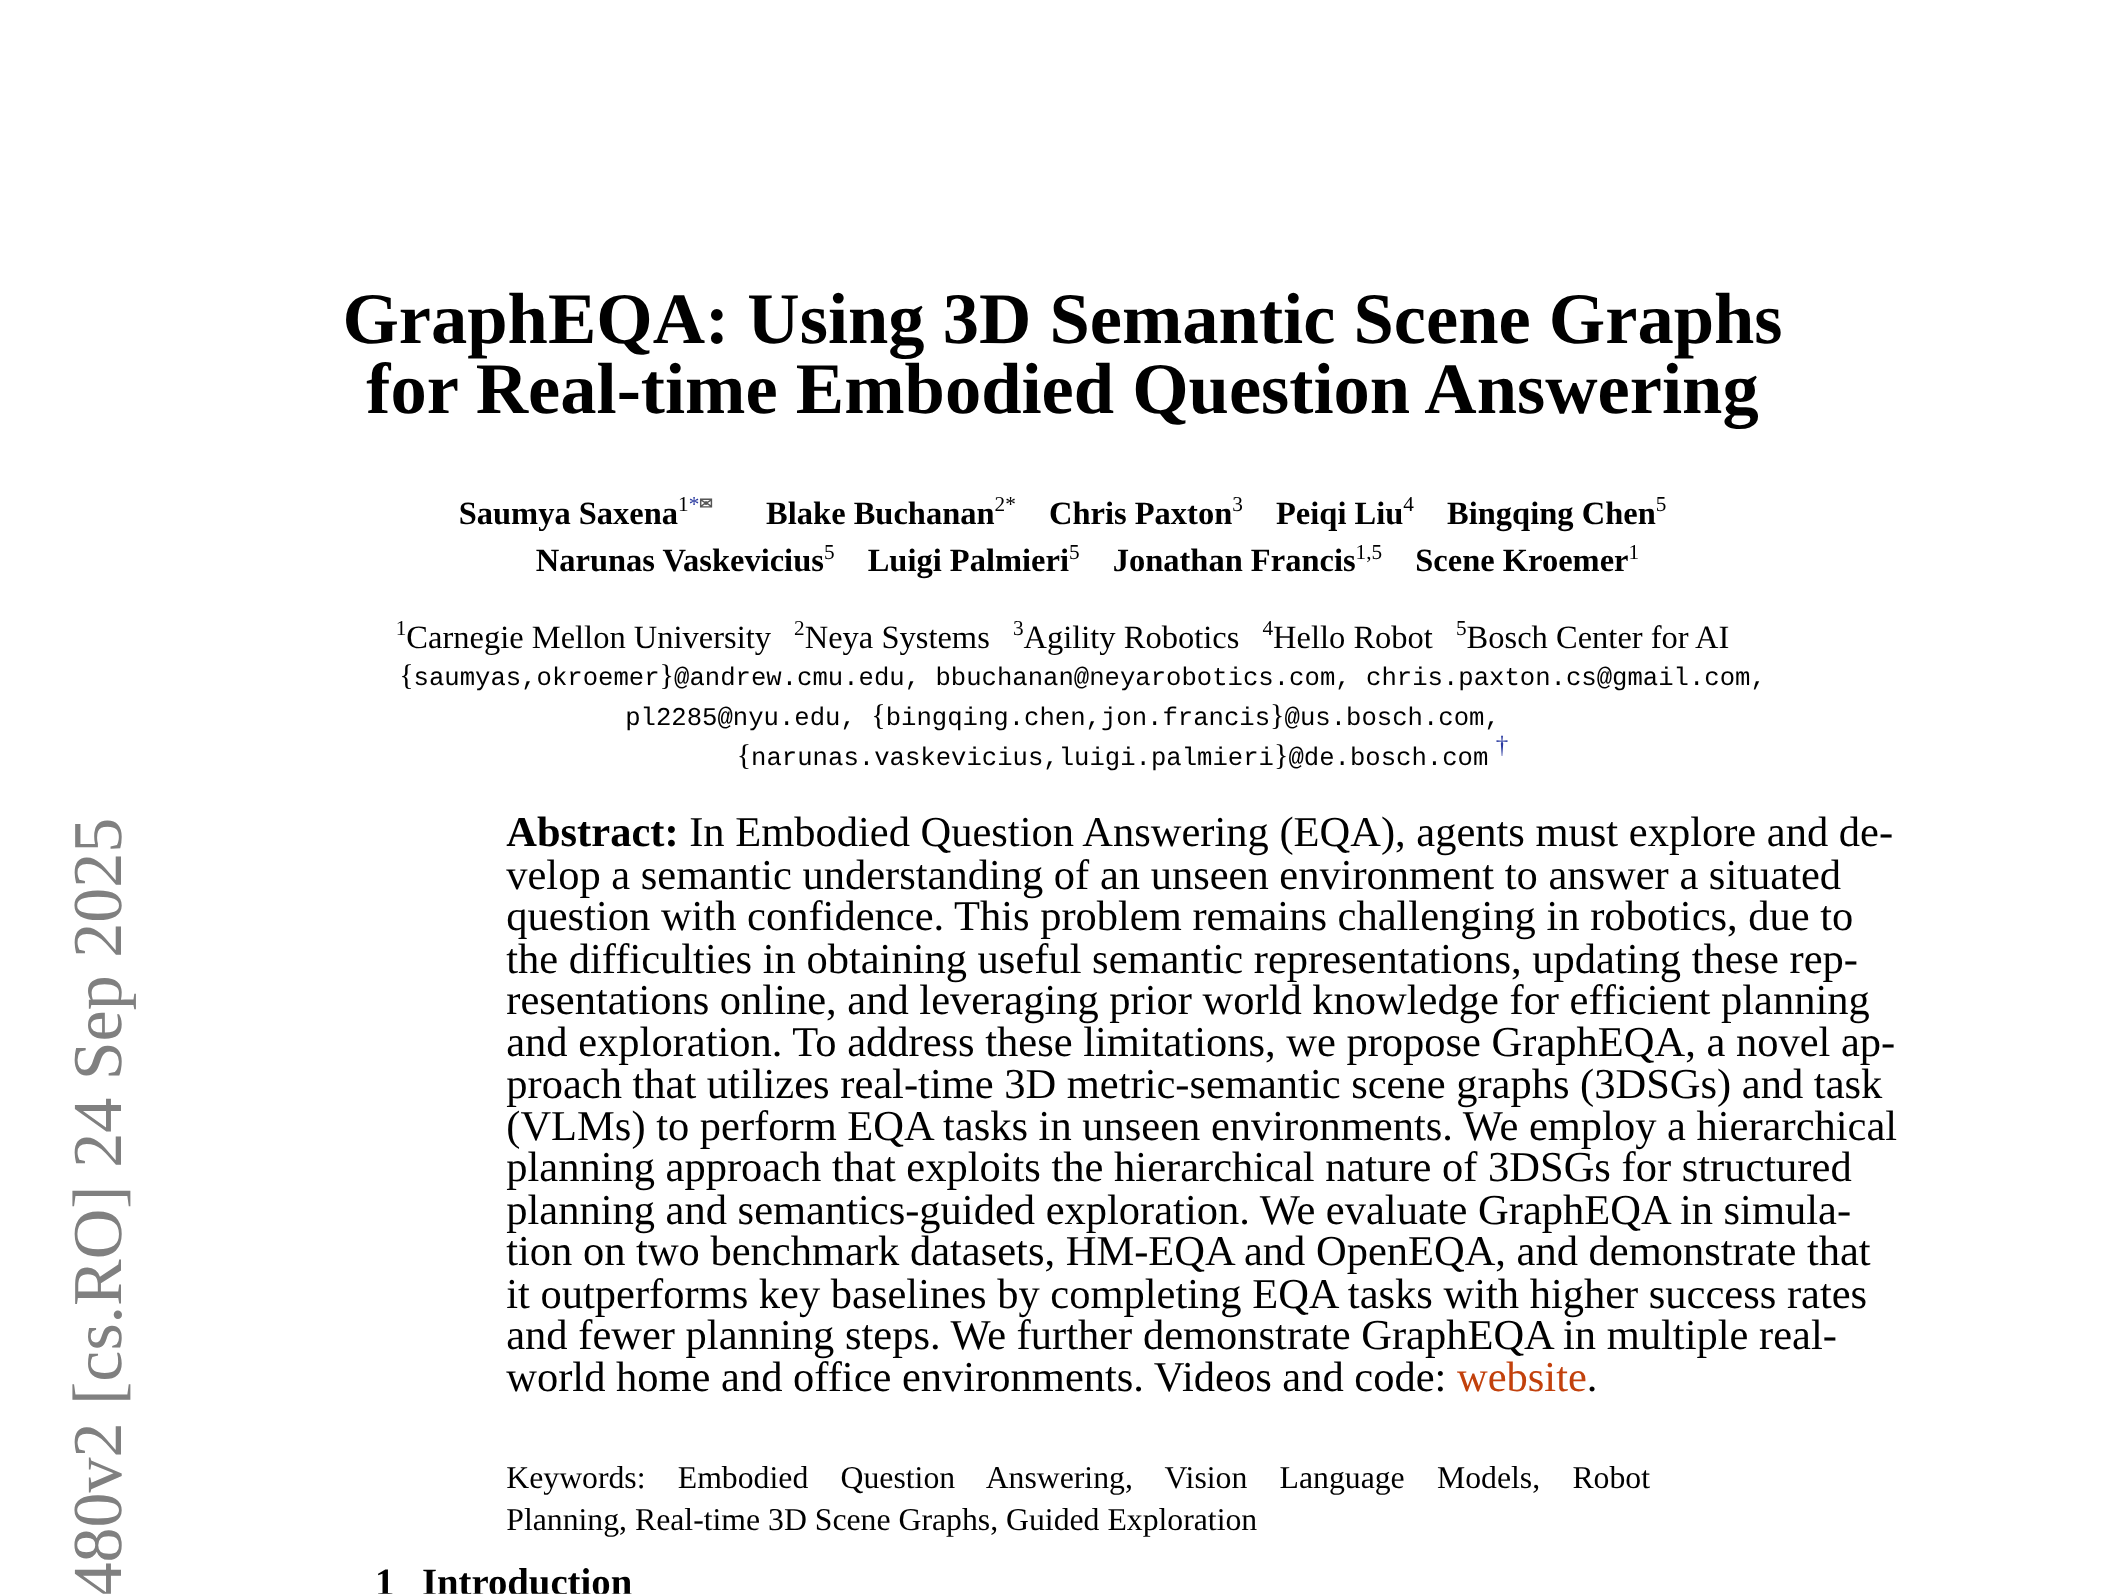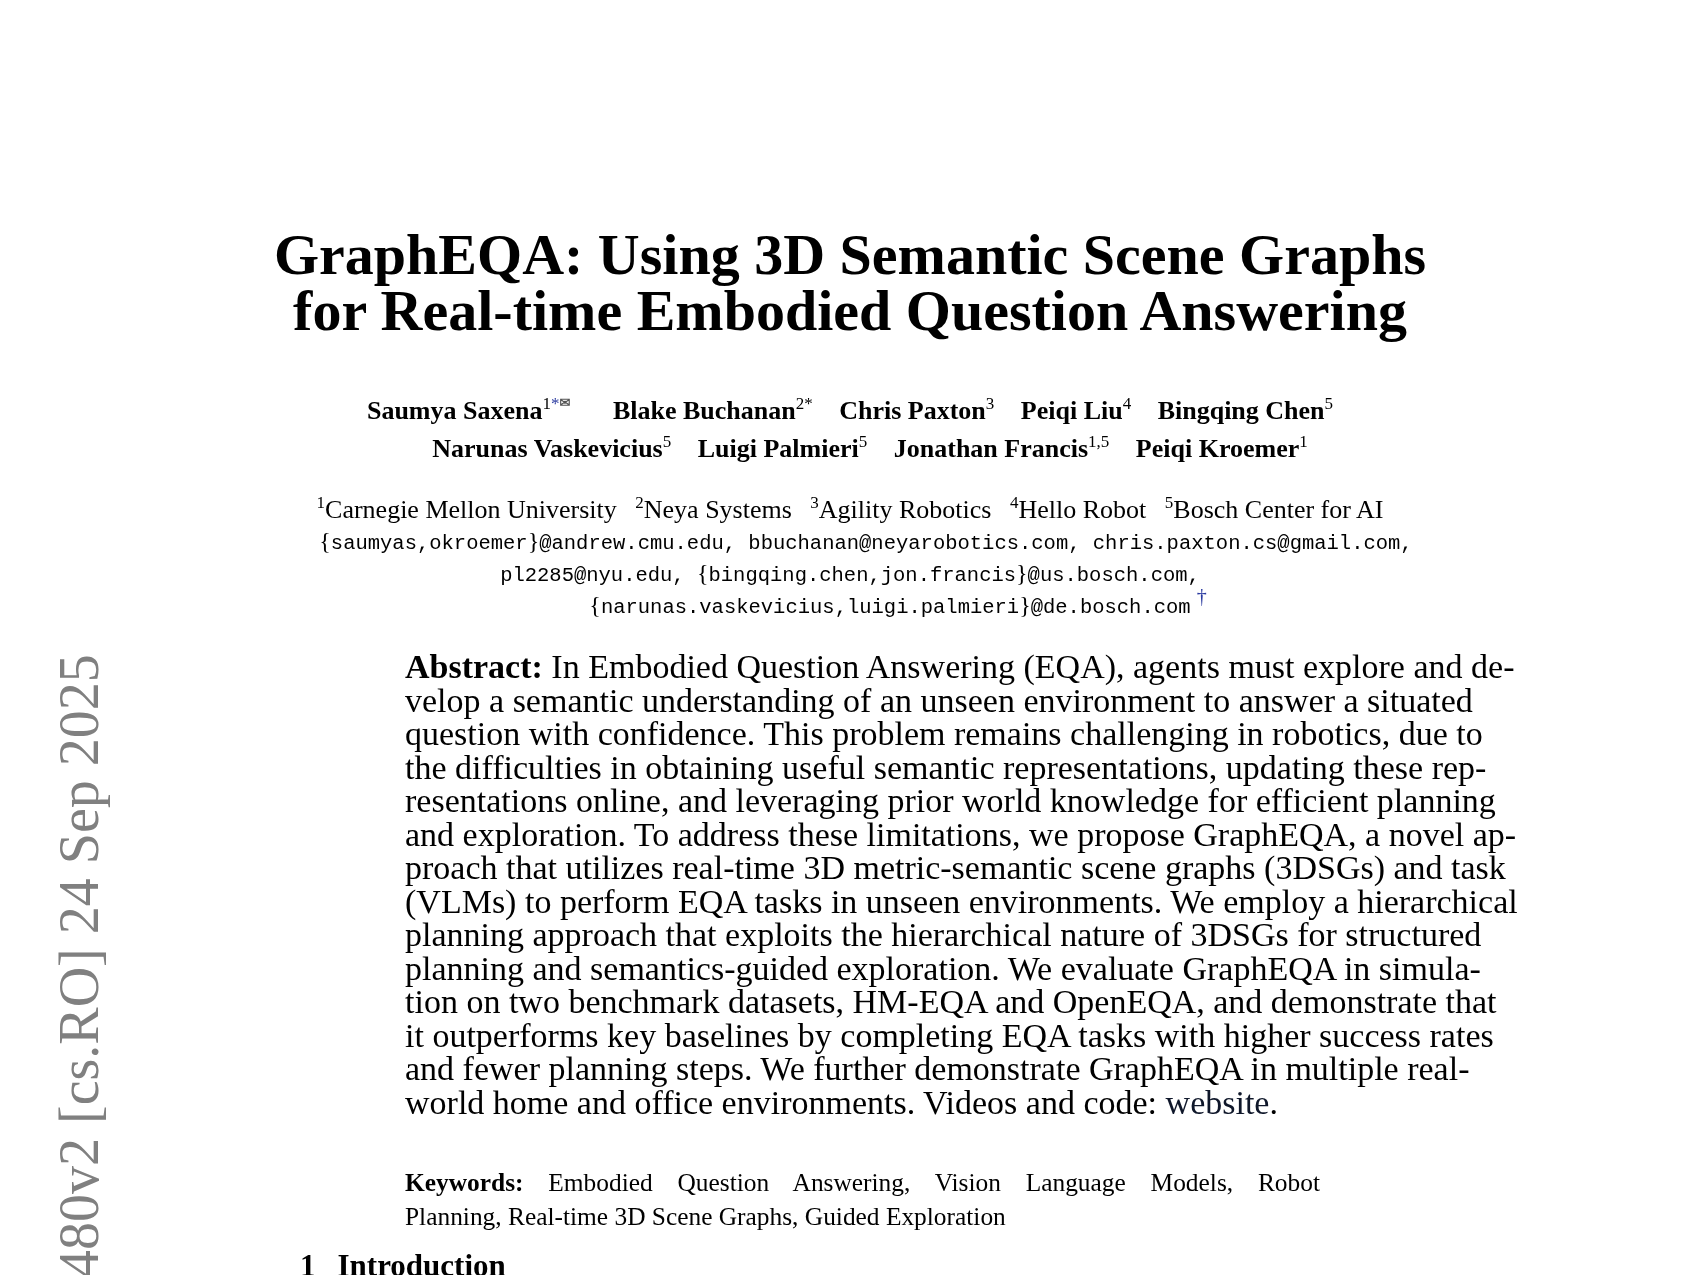--- a/index.html
+++ b/index.html
@@ -12,23 +12,23 @@
   .blue { color: #2a3aa0; }
   .env { font-size: 13px; position: relative; top: -12px; color: #555; }
   .affil { font-size: 26px; line-height: 32px; }
   .affil .af { margin: 0 6px; }
   .affil sup { font-size: 17px; top: -10px; }
   .mono { font-family: "Liberation Mono", monospace; font-size: 20.5px; line-height: 31.5px; }
   .paren { font-family: "Liberation Serif", serif; font-size: 24px; }
   .dagger { color: #2a3aa0; font-family: "Liberation Serif", serif; font-size: 20px; position: relative; top: -10px; margin-left: 6px; }
   .abstract { position: absolute; left: 405px; top: 650px; width: 915px; font-size: 34px; line-height: 33.5px; text-align: justify; }
   .abstract .lbl { font-weight: bold; }
-  .abstract .link { color: #0f172a; }
+  .abstract .link { color: #c2410c; }
   .keywords { position: absolute; left: 405px; top: 1166px; width: 915px; font-size: 25.4px; line-height: 33.5px; text-align: justify; }
-  .keywords .lbl { font-weight: bold; }
+  .keywords .lbl { font-weight: normal; }
   .section { position: absolute; left: 300px; top: 1248px; font-size: 31px; font-weight: bold; white-space: nowrap; }
   .section .num { margin-right: 22px; }
   .stamp { position: absolute; left: 51px; top: 1278px; transform-origin: 0 0; transform: rotate(-90deg); color: #808080; font-size: 56px; line-height: 56px; white-space: nowrap; }
   .line { display: block; text-align: justify; text-align-last: justify; height: 33.5px; white-space: nowrap; }
   .line.last { text-align-last: left; }
 </style>
 </head>
 <body>
 
 <div class="stamp">480v2  [cs.RO]  24 Sep 2025</div>
@@ -41,21 +41,21 @@
   <span class="au" style="margin-left:26px;"><span>Blake Buchanan</span><sup>2</sup><sup>*</sup></span>
   <span class="au"><span>Chris Paxton</span><sup>3</sup></span>
   <span class="au"><span>Peiqi Liu</span><sup>4</sup></span>
   <span class="au"><span>Bingqing Chen</span><sup>5</sup></span>
 </div>
 
 <div class="center-line authors" style="top:432px; padding-left:40px; box-sizing:border-box;">
   <span class="au"><span>Narunas Vaskevicius</span><sup>5</sup></span>
   <span class="au"><span>Luigi Palmieri</span><sup>5</sup></span>
   <span class="au"><span>Jonathan Francis</span><sup>1,5</sup></span>
-  <span class="au"><span>Peiqi Kroemer</span><sup>1</sup></span>
+  <span class="au"><span>Scene Kroemer</span><sup>1</sup></span>
 </div>
 
 <div class="center-line affil" style="top:494px;">
   <span class="af"><sup>1</sup><span>Carnegie Mellon University</span></span>
   <span class="af"><sup>2</sup><span>Neya Systems</span></span>
   <span class="af"><sup>3</sup><span>Agility Robotics</span></span>
   <span class="af"><sup>4</sup><span>Hello Robot</span></span>
   <span class="af"><sup>5</sup><span>Bosch Center for AI</span></span>
 </div>
 

